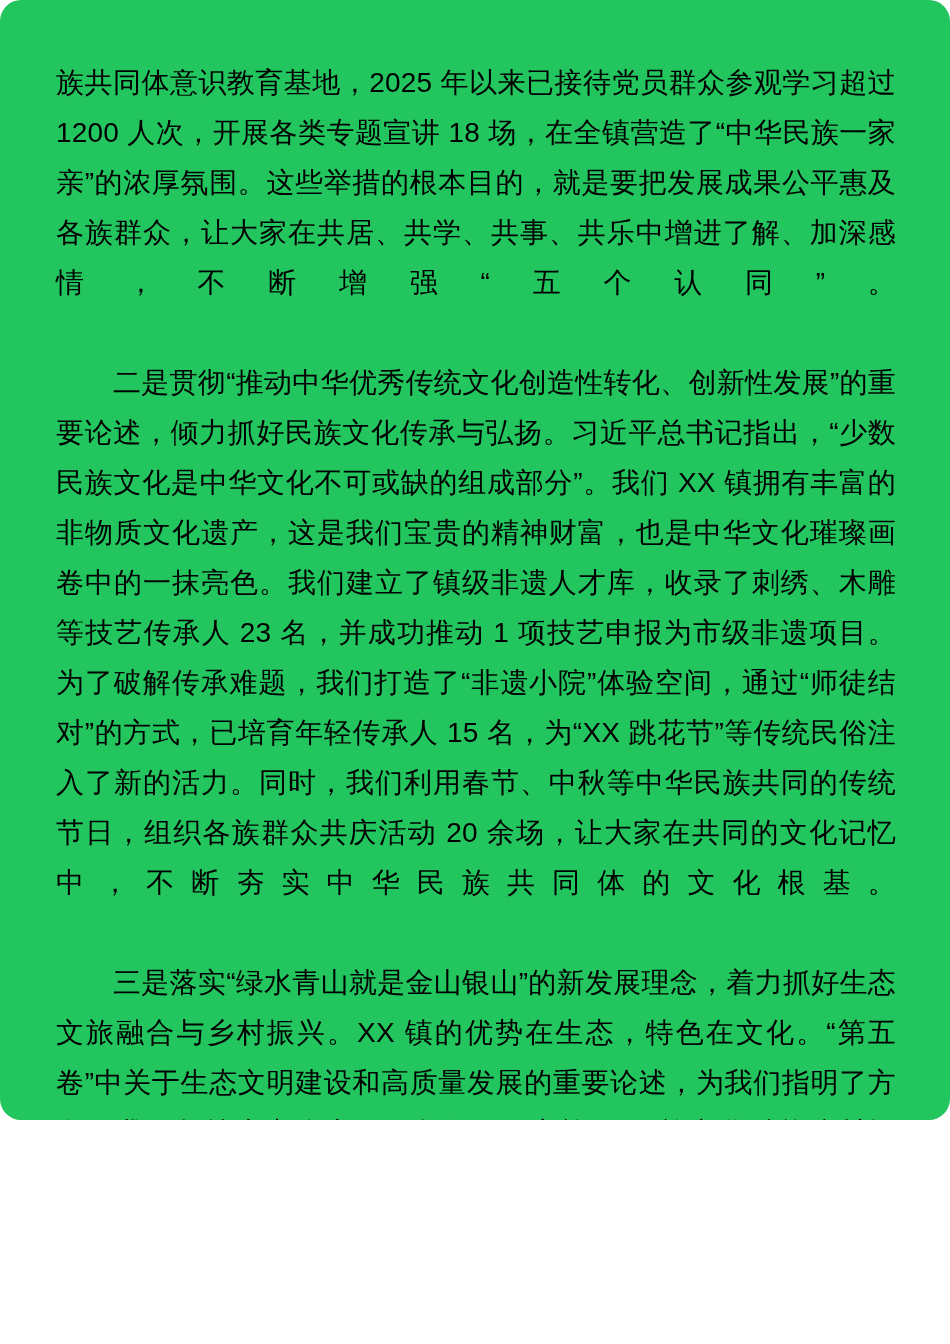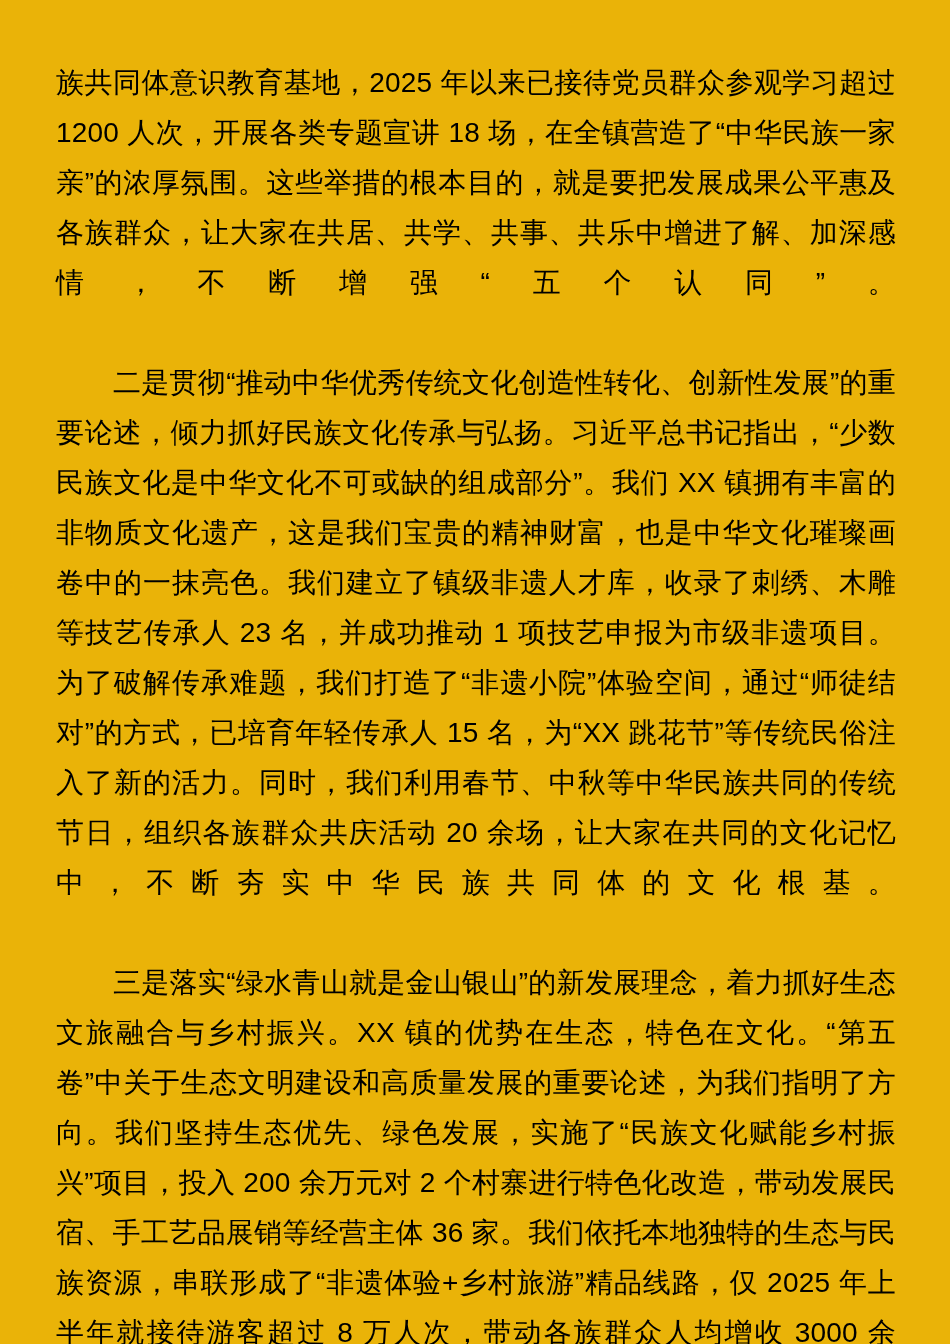--- a/index.html
+++ b/index.html
@@ -7,24 +7,25 @@
     padding: 0;
     background: #ffffff;
   }
   body {
     font-family: "Liberation Sans", "DejaVu Sans", sans-serif;
     color: #000000;
   }
   .page {
     position: relative;
     width: 950px;
-    height: 1344px;
-    background: #eab308;
+    height: 1120px;
+    background: #22c55e;
     overflow: hidden;
     box-sizing: border-box;
+    border-radius: 21px;
   }
   .doc-body {
     position: absolute;
     left: 56px;
     top: 58px;
     width: 840px;
   }
   .para {
     margin: 0;
     font-size: 28px;

